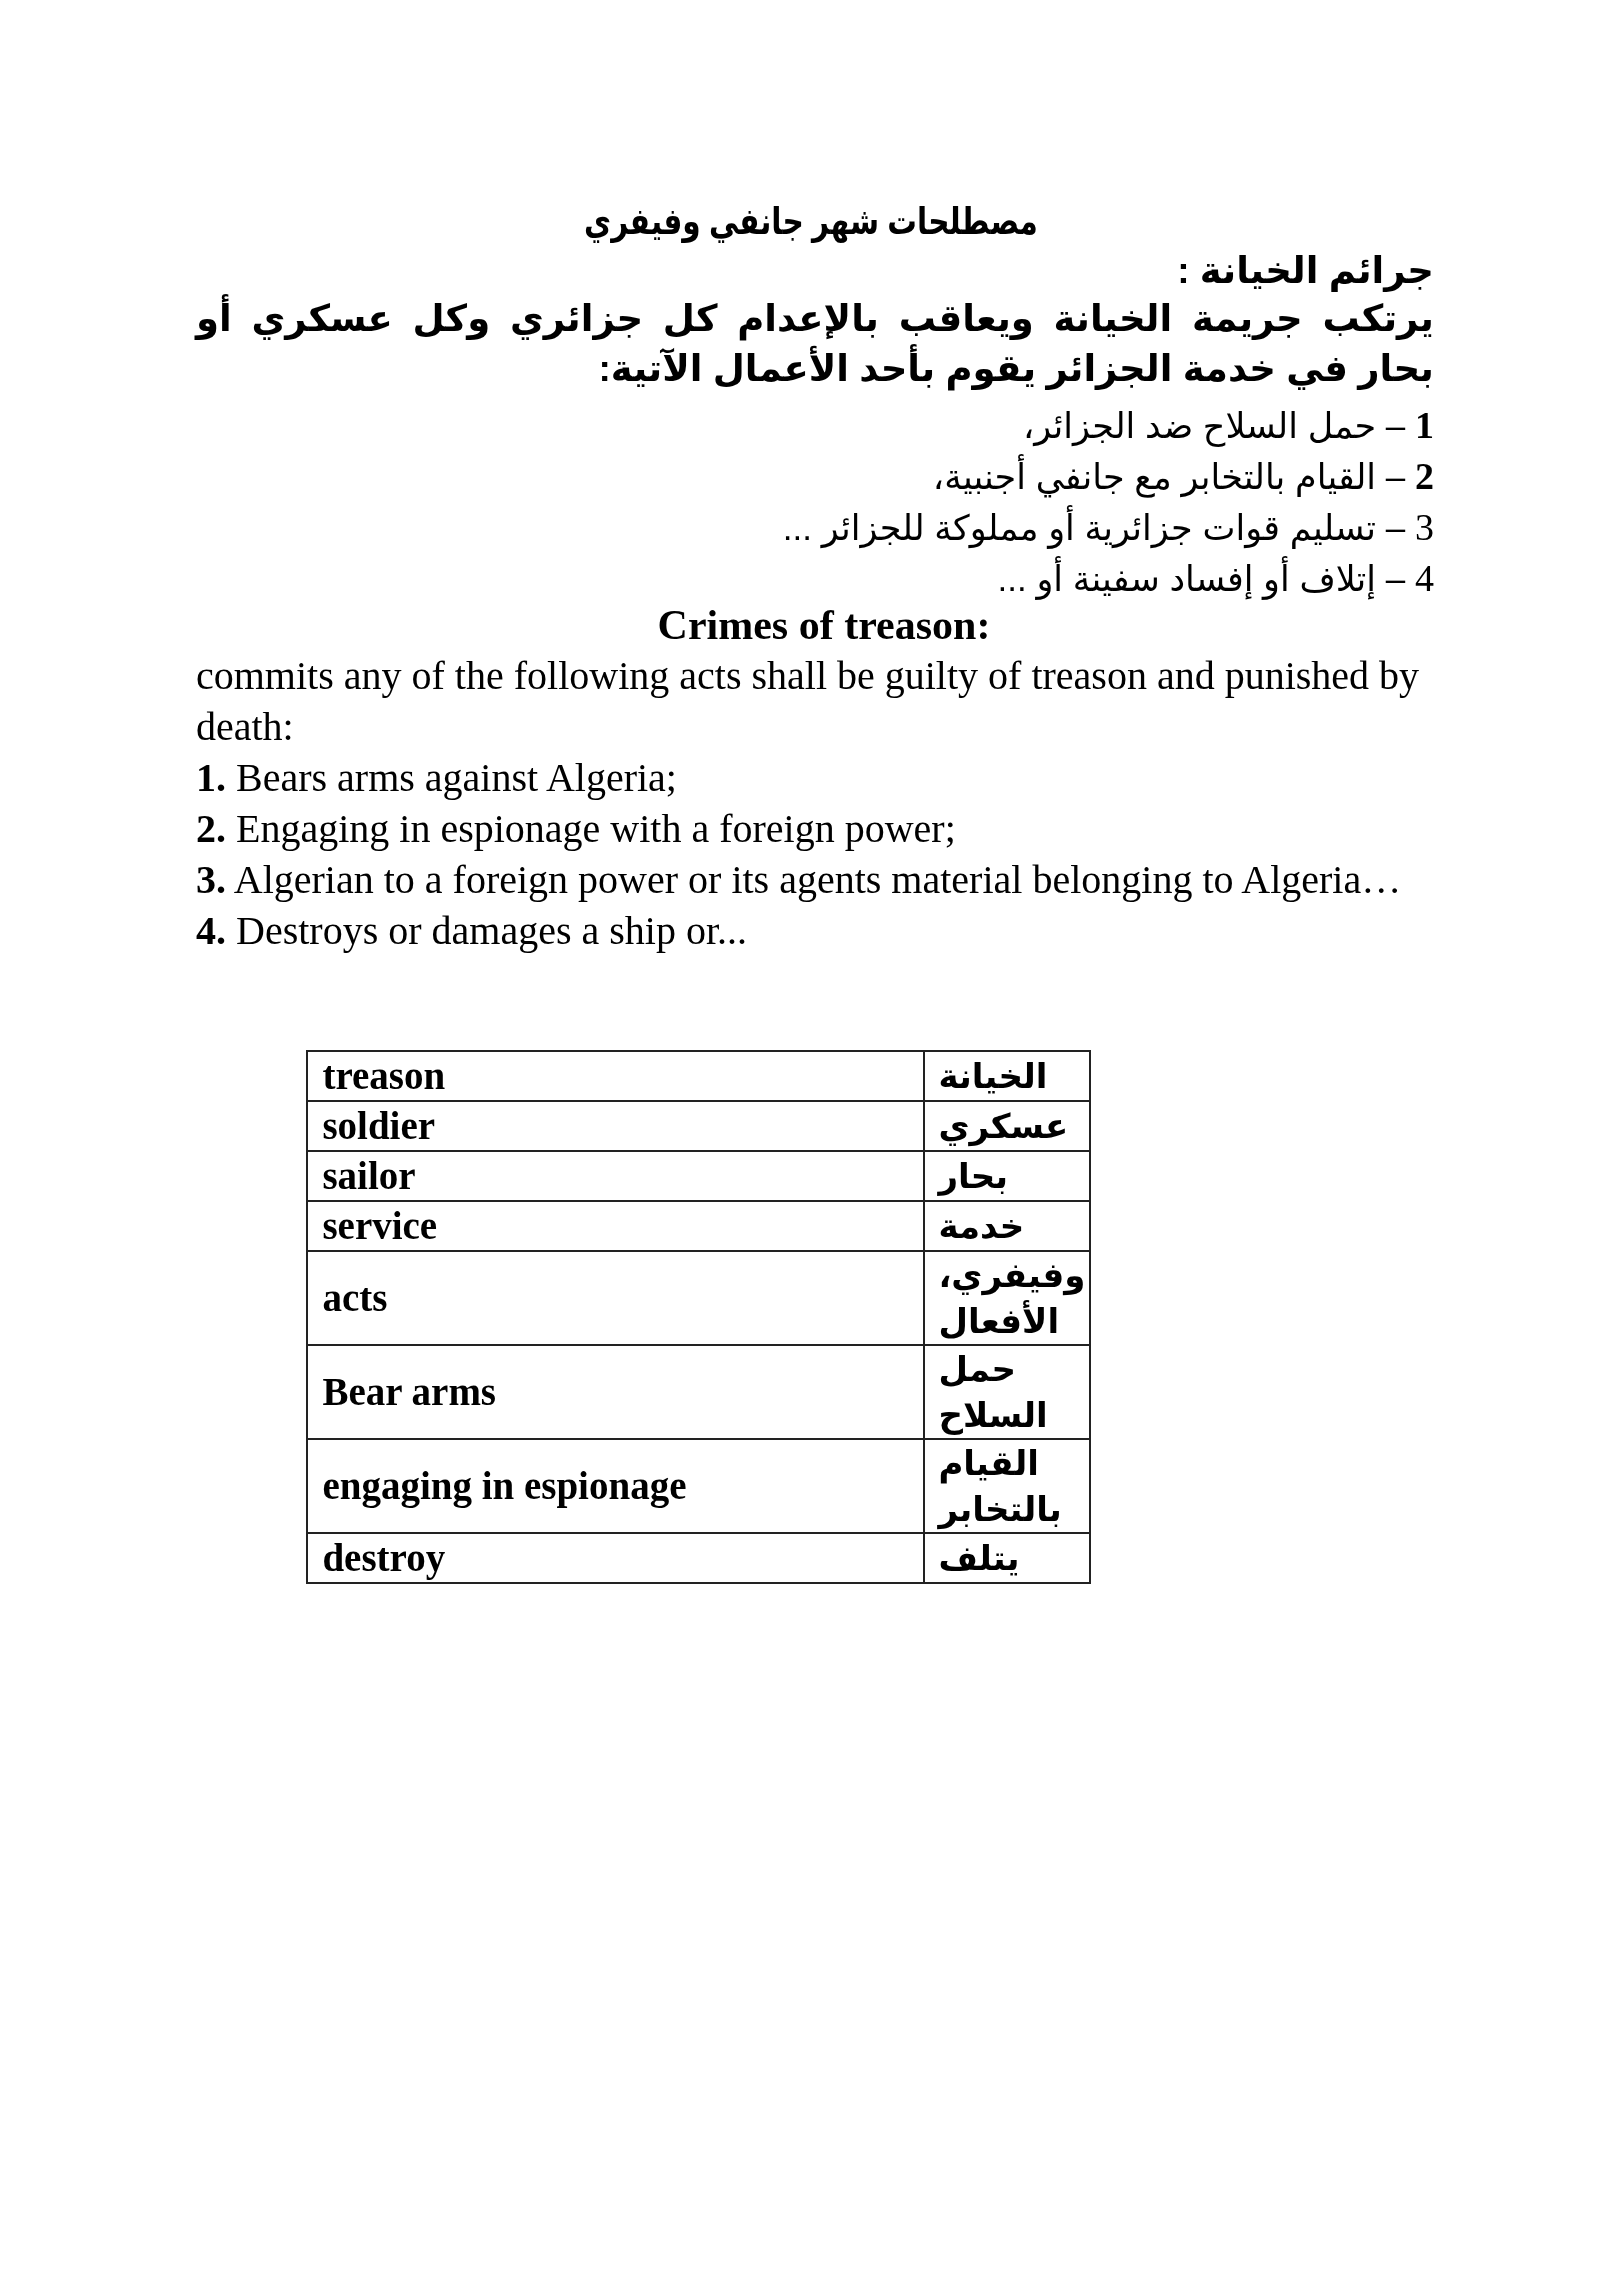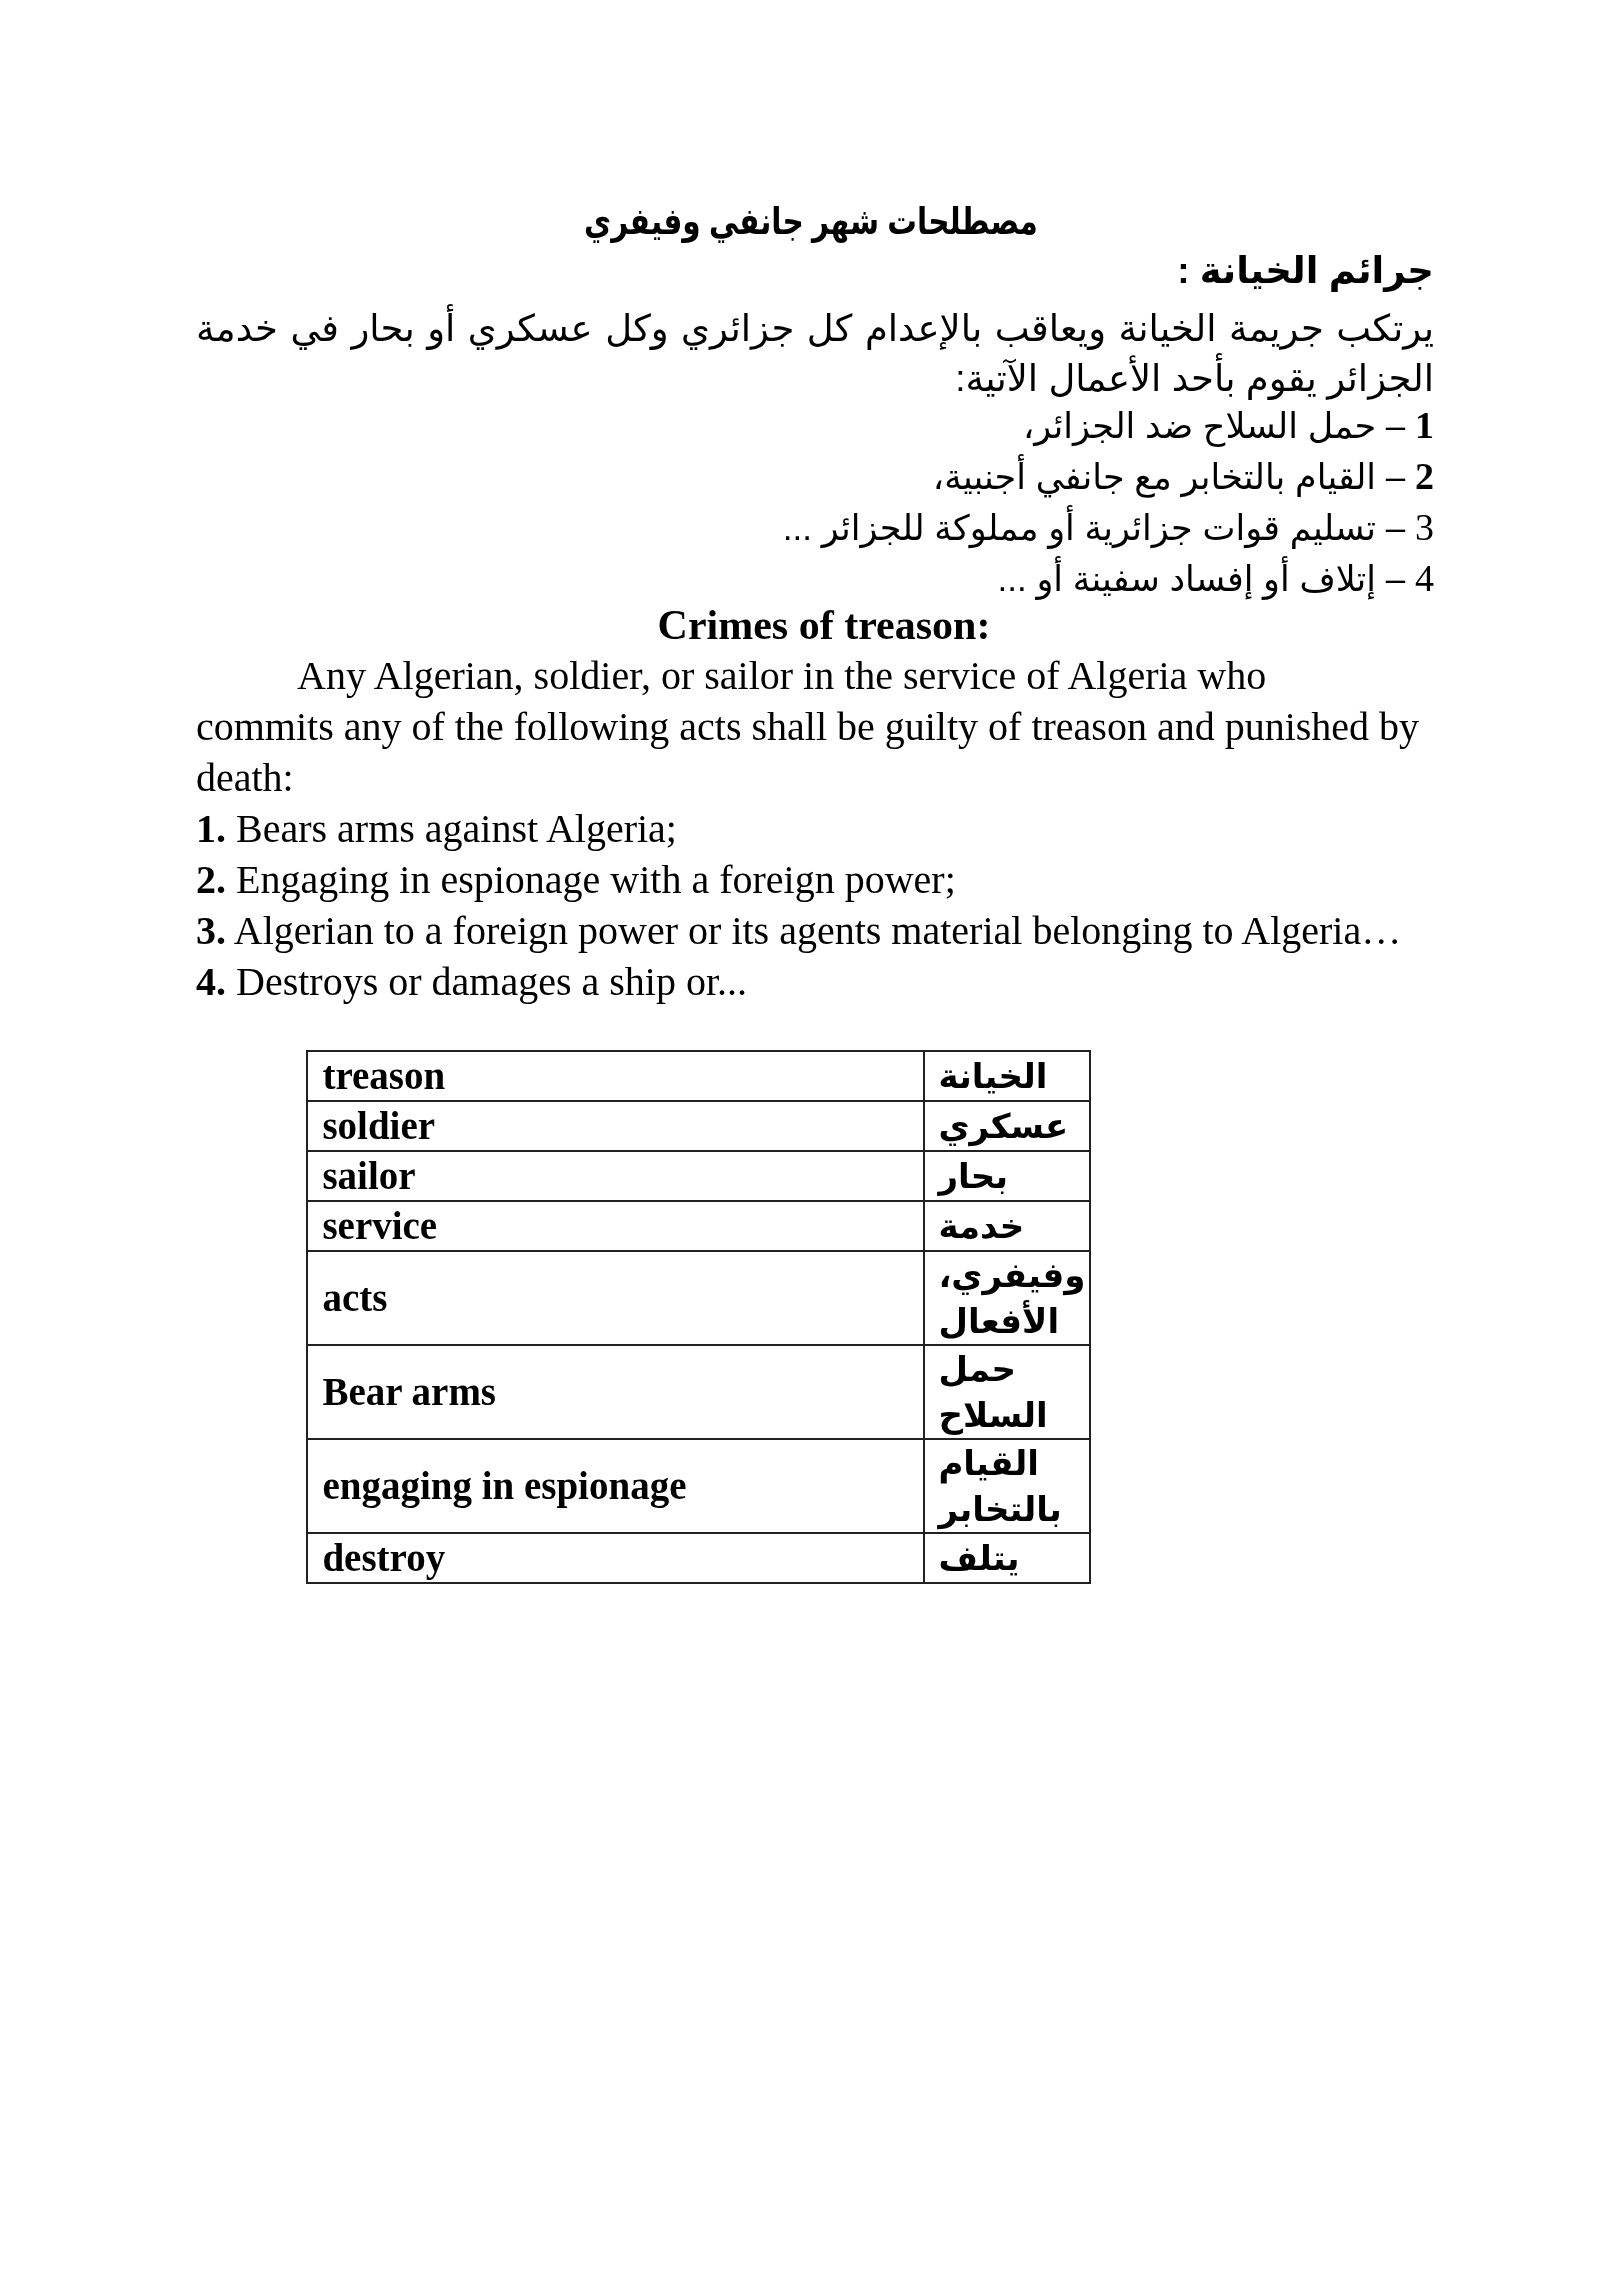--- a/index.html
+++ b/index.html
@@ -10,21 +10,21 @@
       text-align: center; direction: rtl;
       font-family: "Liberation Sans", "DejaVu Sans", sans-serif;
       font-weight: bold; font-size: 37px; line-height: 52px;
       transform: scaleX(0.8);
     }
     .ar-block {
       position: absolute; left: 196px; width: 1238px; direction: rtl; text-align: right;
       font-family: "Liberation Sans", "DejaVu Sans", sans-serif;
     }
     .ar-heading { top: 245px; font-weight: bold; font-size: 37px; line-height: 51px; padding-right: 9.2px; }
-    .ar-para { top: 304px; font-size: 37px; line-height: 50px; text-align: justify; text-align-last: right; }
+    .ar-para { top: 294px; font-size: 37px; line-height: 50px; text-align: justify; text-align-last: right; font-weight: bold; }
     .ar-list { top: 400px; font-size: 35px; line-height: 50px; }
     .ar-list .num { font-family: "Liberation Serif", "DejaVu Serif", serif; font-size: 38px; }
     .ar-list .num.b { font-weight: bold; }
 
     .en-block {
       position: absolute; left: 196px; width: 1256px;
       font-family: "Liberation Serif", "DejaVu Serif", serif;
       font-size: 40px; line-height: 51px;
     }
     .en-heading { top: 600px; font-weight: bold; font-size: 42px; text-align: center; }
@@ -74,21 +74,20 @@
     </div>
     <div>
       <span class="num">4</span>
       <span>– إتلاف أو إفساد سفينة أو ...</span>
     </div>
   </div>
 
   <div class="en-block en-heading">Crimes of treason:</div>
 
   <div class="en-block en-body">
-    <div class="indent">Any Algerian, soldier, or sailor in the service of Algeria who</div>
     <div>commits any of the following acts shall be guilty of treason and punished by death:</div>
     <div><b>1.</b><span> Bears arms against Algeria;</span></div>
     <div><b>2.</b><span> Engaging in espionage with a foreign power;</span></div>
     <div><b>3.</b><span> Algerian to a foreign power or its agents material belonging to Algeria…</span></div>
     <div><b>4.</b><span> Destroys or damages a ship or...</span></div>
   </div>
 
   <table class="vocab">
     <tbody>
       <tr>

